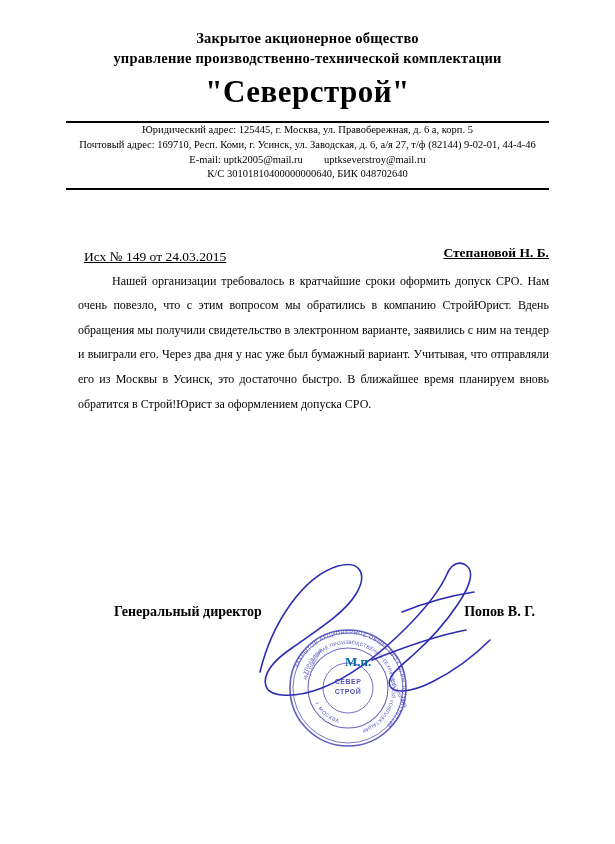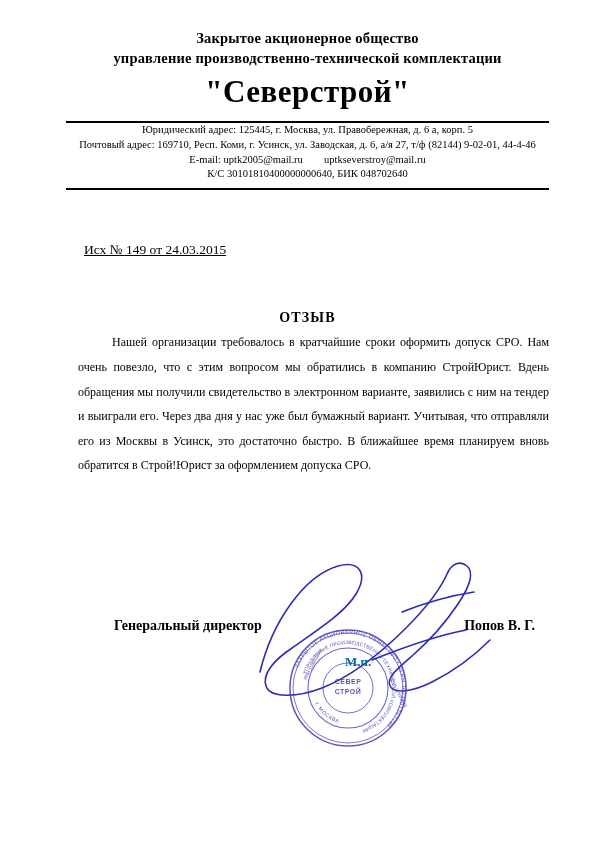--- a/index.html
+++ b/index.html
@@ -110,21 +110,21 @@
     text-align: justify;
     text-indent: 34px;
     hyphens: none;
   }
 
   
   .sigrow {
     position: absolute;
     left: 52px;
     right: 52px;
-    top: 618px;
+    top: 604px;
     display: flex;
     justify-content: space-between;
     align-items: baseline;
     font-size: 14px;
     font-weight: bold;
   }
   .sig-left { padding-left: 62px; }
   .sig-right { padding-right: 28px; }
 
   .mp {
@@ -179,24 +179,24 @@
       <a class="em" href="#">uptkseverstroy@mail.ru</a>
     </div>
     <div>К/С 30101810400000000640, БИК 048702640</div>
   </div>
 
   <div class="rule-bottom"></div>
 
   <div class="refrow">
     <div class="ref">Исх № 149 от 24.03.2015</div>
     <div class="addressee">
+      <span class="l2">Степановой Н. Б.</span>
     </div>
   </div>
 
-  <div class="doc-title">ОТЗЫВ</div>
 
   <p class="body-text">Нашей организации требовалось в кратчайшие сроки оформить допуск СРО. Нам очень повезло, что с этим вопросом мы обратились в компанию СтройЮрист. Вдень обращения мы получили свидетельство в электронном варианте, заявились с ним на тендер и выиграли его. Через два дня у нас уже был бумажный вариант. Учитывая, что отправляли его из Москвы в Усинск, это достаточно быстро. В ближайшее время планируем вновь обратится в Строй!Юрист за оформлением допуска СРО.</p>
 
   <div class="sigrow">
     <div class="sig-left">Генеральный директор</div>
     <div class="sig-right">Попов В. Г.</div>
   </div>
 
   <div class="mp">М.п.</div>
 

